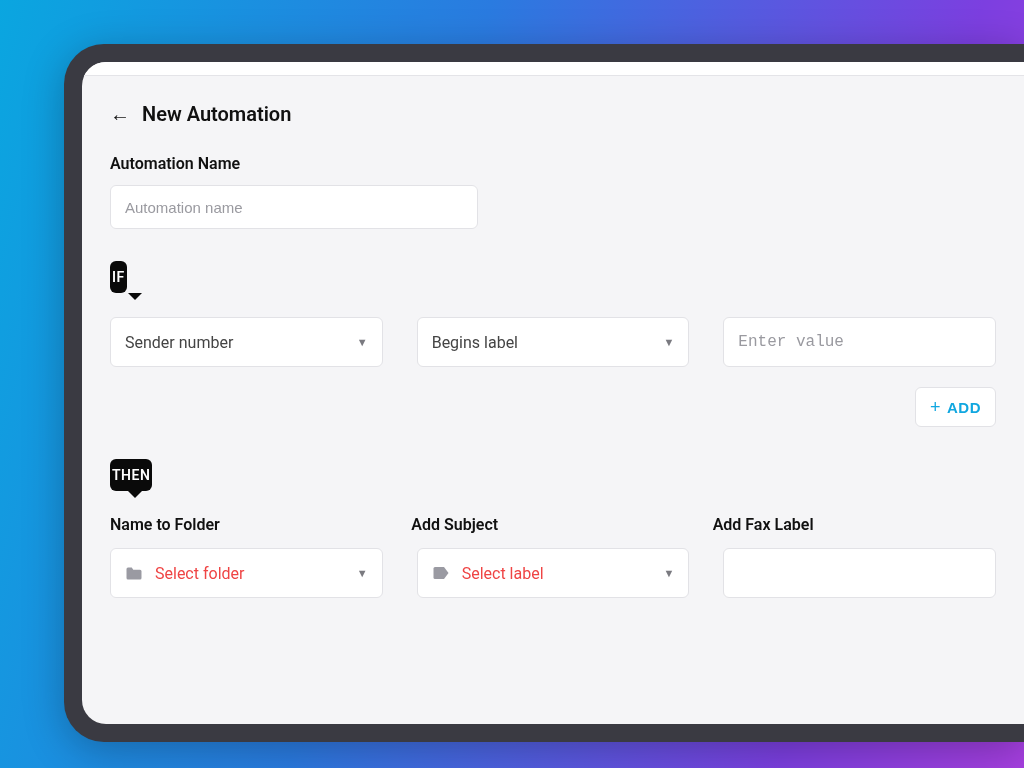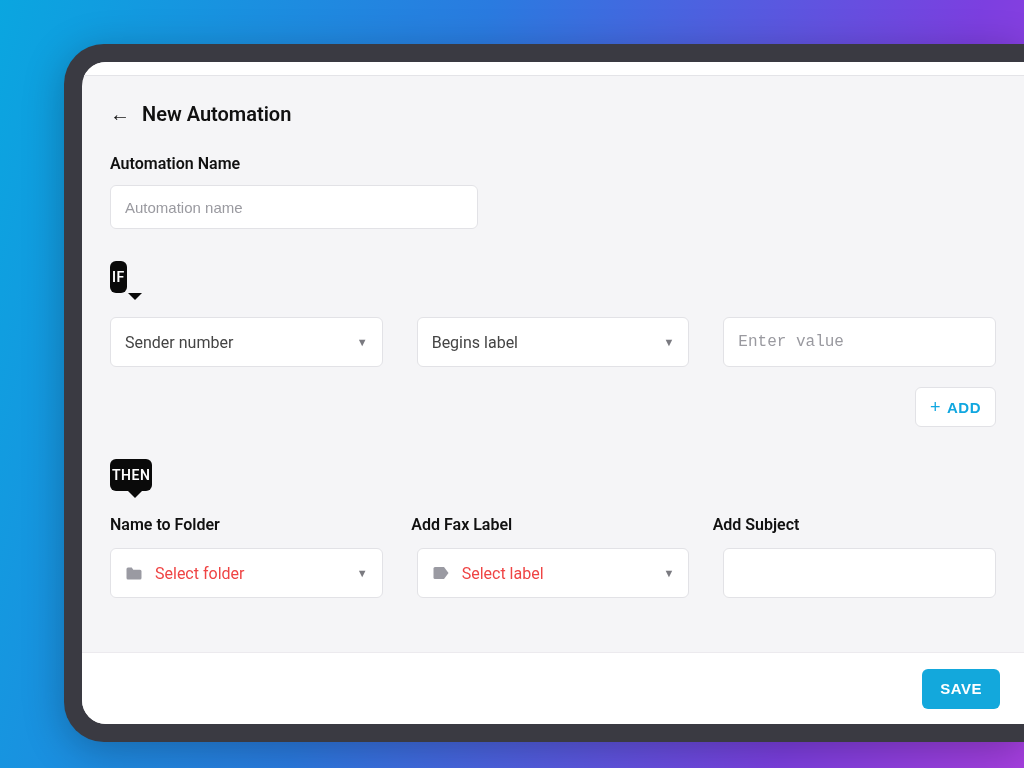--- a/index.html
+++ b/index.html
@@ -227,22 +227,22 @@
             <span>ADD</span>
           </button>
         </div>
       </div>
 
       <div class="section">
         <div class="tag">THEN</div>
 
         <div class="then-labels">
           <div class="field-label">Name to Folder</div>
+          <div class="field-label">Add Subject</div>
           <div class="field-label">Add Fax Label</div>
-          <div class="field-label">Add Subject</div>
         </div>
 
         <div class="row-3">
           <div class="select">
             <span class="lead-icon">
               <svg width="18" height="15" viewBox="0 0 24 20" fill="currentColor">
                   <path d="M2 4a2 2 0 0 1 2-2h5l2 3h9a2 2 0 0 1 2 2v9a2 2 0 0 1-2 2H4a2 2 0 0 1-2-2V4z"></path>
                 </svg>
             </span>
             <span class="sel-text placeholder-text">Select folder</span>
@@ -258,20 +258,15 @@
             <span class="caret">▼</span>
           </div>
           <div class="subject-input">
             <input type="text" style="">
           </div>
         </div>
       </div>
 
     </div>
 
-    <div class="footer">
-      <button class="save-btn">
-        <span>SAVE</span>
-      </button>
-    </div>
 
   </div>
 </div>
 
 </body></html>

